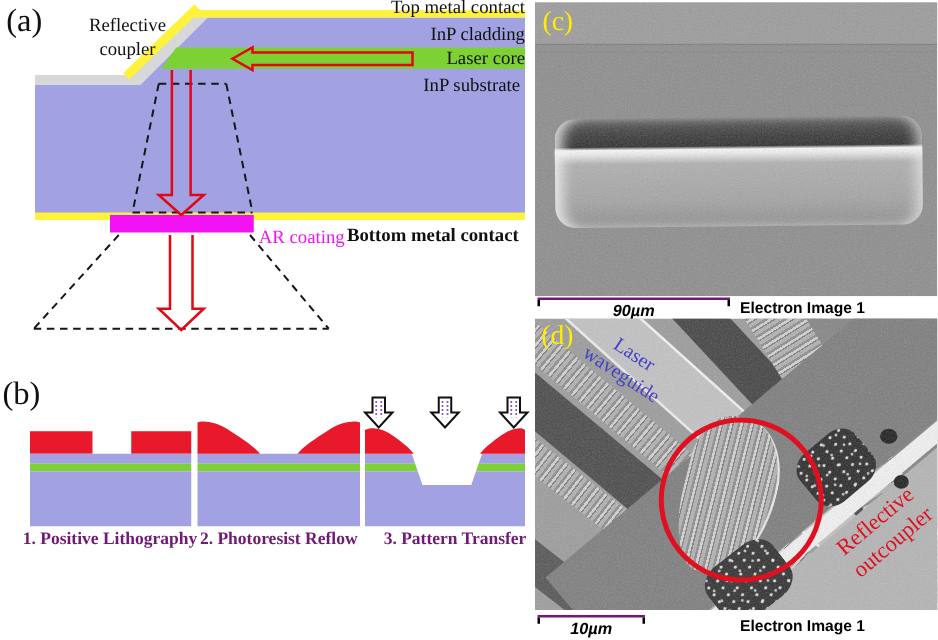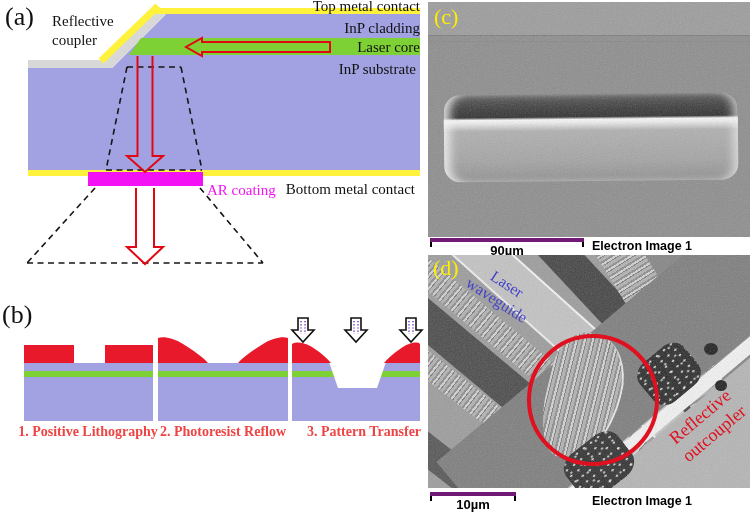--- a/index.html
+++ b/index.html
@@ -3,29 +3,29 @@
 <meta charset="utf-8">
 <style>
   html,body{margin:0;padding:0;background:#ffffff;}
   #fig{position:relative;width:750px;height:512px;background:#ffffff;overflow:hidden;
        font-family:"Liberation Serif","DejaVu Serif",serif;}
   svg.layer{position:absolute;left:0;top:0;}
   
   .plabel{position:absolute;font-size:26px;color:#111;font-family:"Liberation Serif",serif;}
   .atext{position:absolute;font-size:15px;line-height:17px;color:#111;white-space:nowrap;}
   .right{text-align:right;}
-  .steplabel{position:absolute;font-size:14px;font-weight:600;color:#ef4444;text-align:center;white-space:nowrap;}
+  .steplabel{position:absolute;font-size:14px;font-weight:600;color:#701a75;text-align:center;white-space:nowrap;}
   
   .sem{position:absolute;overflow:hidden;}
   .sem .band{position:absolute;}
   .stri{background:repeating-linear-gradient(90deg,#d2d2d2 0 2px,#7e7e7e 2px 3px,#b2b2b2 3px 6px,#8e8e8e 6px 8px);}
   .noise{position:absolute;left:0;top:0;pointer-events:none;opacity:.5;}
   .semlabel{position:absolute;font-size:22px;color:var(--c-label-yellow);font-family:"Liberation Serif",serif;}
   .strip{position:absolute;background:#ffffff;}
-  .sbar{position:absolute;border-top:4px solid #701a75;}
+  .sbar{position:absolute;border-top:2px solid #701a75;font-style:italic;}
   .sbar .tick{position:absolute;top:0;width:2px;height:5px;background:#000;}
   .sbar .tl{left:0;} .sbar .tr{right:0;}
   .sbar .slab{position:absolute;left:0;right:0;top:1px;text-align:center;
       font-family:"Liberation Sans",sans-serif;font-weight:bold;font-size:13px;color:#000;}
   .caption{position:absolute;font-family:"Liberation Sans",sans-serif;font-weight:bold;
       font-size:12.5px;color:#000;white-space:nowrap;}
   .speck{background-image:radial-gradient(#e8e8e8 1px,transparent 1.6px),radial-gradient(#cccccc 1px,transparent 1.4px);
       background-size:9px 7px,13px 10px;}
   .blob{position:absolute;border-radius:50%;background:#1e1e1e;}
   .annot{position:absolute;text-align:center;white-space:nowrap;}
@@ -89,26 +89,26 @@
         <path d="M351,318 L361,318 L361,330 L367,330 L356,342 L345,330 L351,330 Z"></path>
         <path d="M406,318 L416,318 L416,330 L422,330 L411,342 L400,330 L406,330 Z"></path>
       </g>
       <path d="M301,321 V334 M305,321 V334 M354,321 V334 M358,321 V334 M409,321 V334 M413,321 V334" stroke="#6a22bb" stroke-width="1.4" stroke-dasharray="1.2,2" fill="none"></path>
     </g>
   </svg>
 
   <div class="plabel" style="left:5px;top:2px;">(a)</div>
   <div class="plabel" style="left:2px;top:300px;">(b)</div>
 
-  <div class="atext" style="left:52px;top:12px;width:100px;white-space:normal;line-height:19px;">Reflective coupler</div>
+  <div class="atext" style="left:52px;top:12px;width:100px;white-space:normal;text-align:center;line-height:19px;">Reflective coupler</div>
   <div class="atext right" style="right:330px;top:-2px;">Top metal contact</div>
   <div class="atext right" style="right:330px;top:20px;">InP cladding</div>
   <div class="atext right" style="right:330px;top:39px;">Laser core</div>
   <div class="atext right" style="right:334px;top:61px;">InP substrate</div>
-  <div class="atext right" style="right:335px;top:181px;">Bottom metal contact</div>
+  <div class="atext right" style="right:335px;top:181px;font-weight:bold;">Bottom metal contact</div>
   <div class="atext" style="left:207px;top:182px;color:var(--c-magenta);">AR coating</div>
 
   <div class="steplabel" style="left:18px;top:424px;width:140px;">1. Positive Lithography</div>
   <div class="steplabel" style="left:153px;top:424px;width:140px;">2. Photoresist Reflow</div>
   <div class="steplabel" style="left:294px;top:424px;width:140px;">3. Pattern Transfer</div>
 
   <div class="sem" id="sem-c" style="left:428px;top:2px;width:322px;height:235px;background:#8d8d8d;">
     <div class="band" style="left:0;top:0;width:322px;height:33px;background:#9c9c9c;border-bottom:1px solid #7c7c7c;"></div>
     <div class="band" style="left:0;top:39px;width:322px;height:1px;background:#848484;opacity:.7;"></div>
     <div class="band" style="left:16px;top:92px;width:294px;height:87px;border-radius:16px;transform:rotate(-0.6deg);

